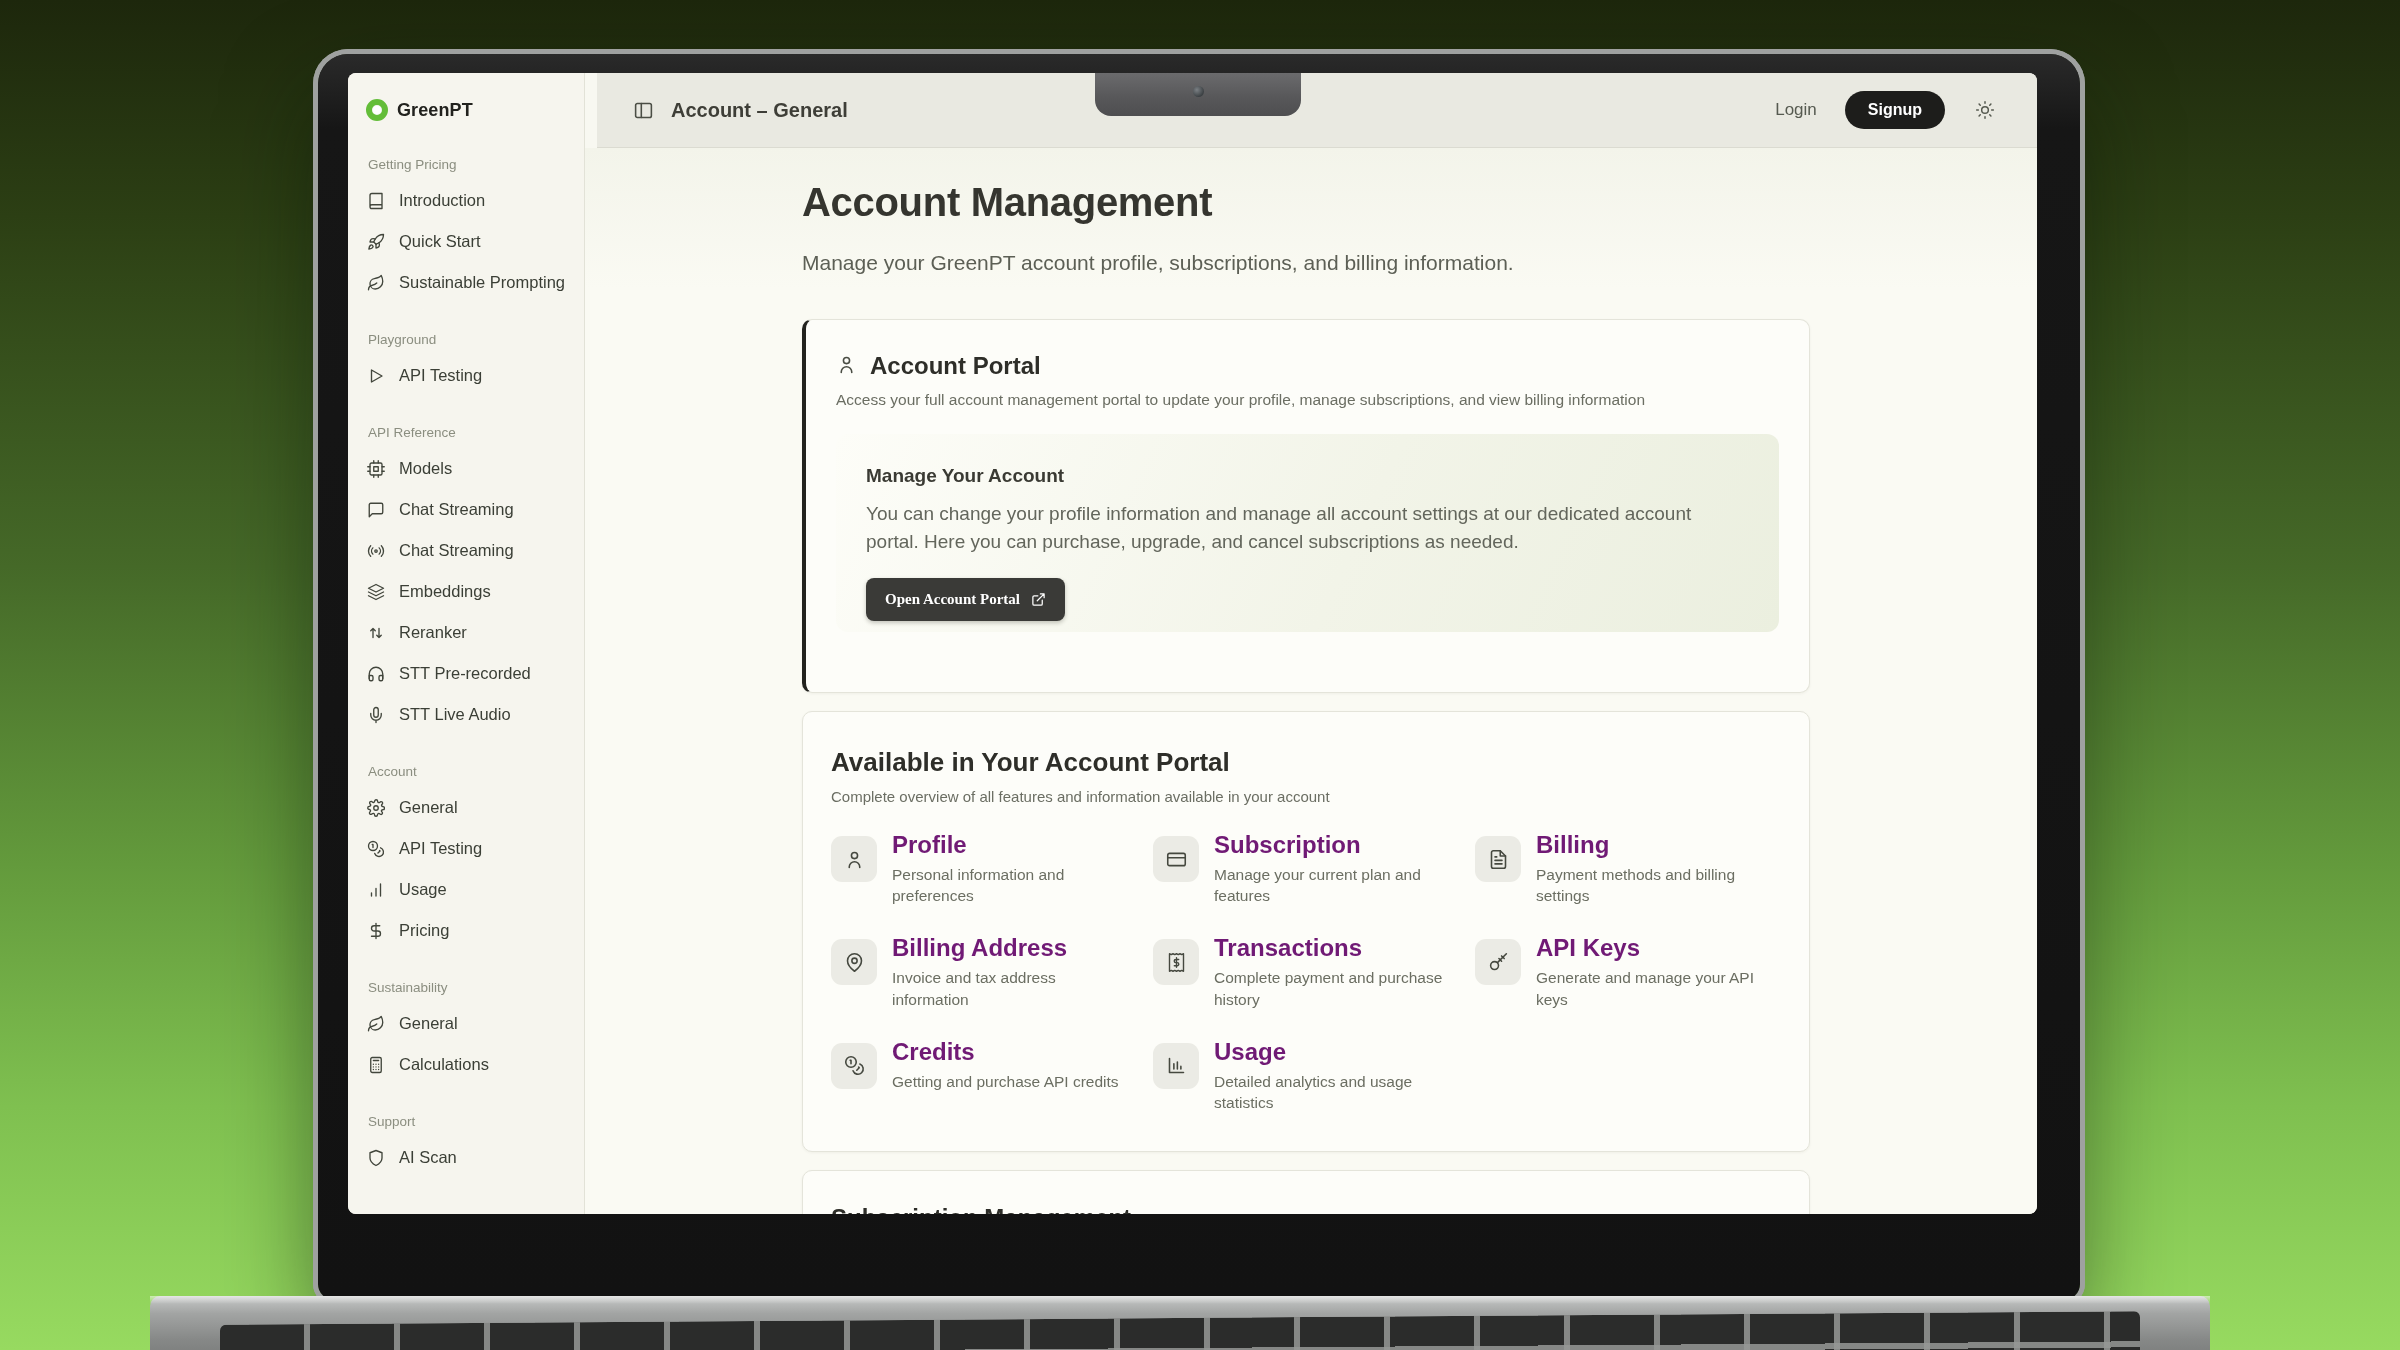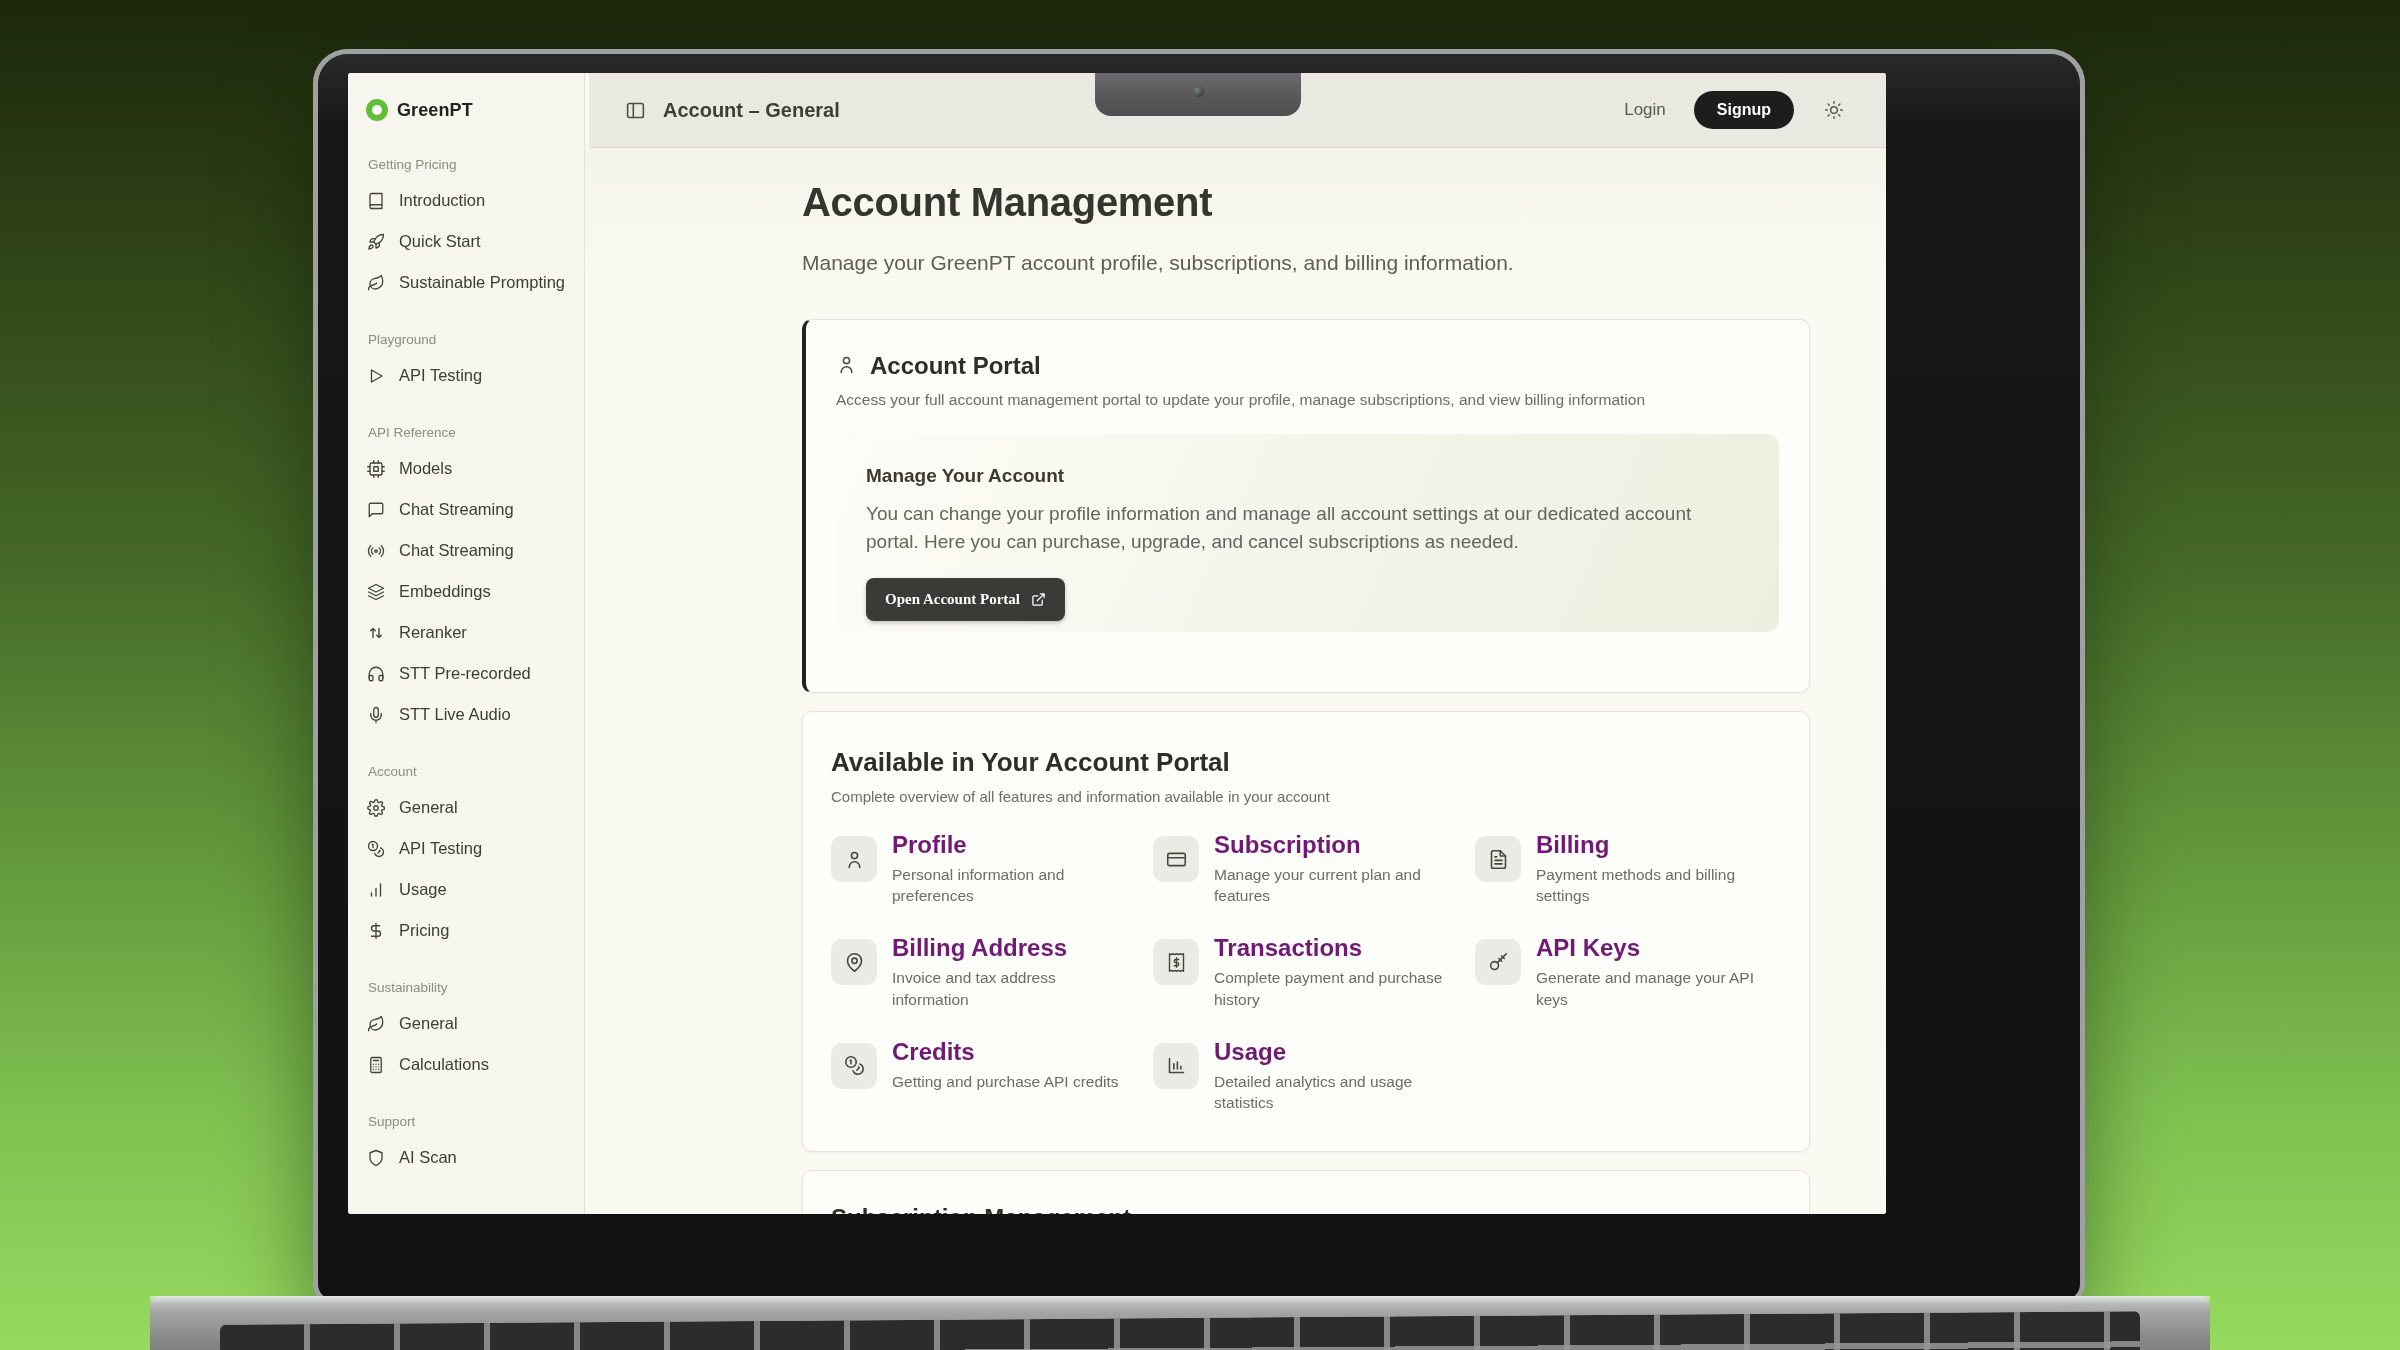--- a/index.html
+++ b/index.html
@@ -13,22 +13,22 @@
   }
 
   
   .laptop {
     position: absolute; left: 318px; top: 54px; width: 1762px; height: 1246px;
     background: linear-gradient(180deg, #2a2a2a 0%, #161616 6%, #121212 100%);
     border-radius: 30px 30px 16px 16px;
     box-shadow: 0 0 0 5px #9fa1a0, 0 0 0 5px #9da09e, 0 40px 90px rgba(10,20,5,.5);
   }
   .screen {
-    position: absolute; left: 30px; top: 19px; width: 1538px; height: 1141px;
-    background: #f8f8f1; overflow: hidden; border-radius: 3px;
+    position: absolute; left: 30px; top: 19px; width: 1689px; height: 1141px;
+    background: #f8f8f1; overflow: hidden; border-radius: 8px;
   }
   .notch {
     position: absolute; left: 777px; top: 19px; width: 206px; height: 43px;
     background: linear-gradient(180deg, #6b6b6d 0%, #58585a 55%, #4e4e50 100%);
     border-radius: 0 0 16px 16px; z-index: 40;
   }
   .camera {
     position: absolute; left: 50%; top: 13px; width: 11px; height: 11px; margin-left: -5px;
     border-radius: 50%; background: radial-gradient(circle at 35% 35%, #7b8084, #3c4144 70%);
   }
@@ -68,21 +68,21 @@
   .nav-heading { font-size: 13.5px; color: #8b8e80; margin: 0 0 8px 2px; font-weight: 500; }
   .nav-item {
     display: flex; align-items: center; gap: 14px; height: 41px;
     color: #3b3f36; cursor: pointer; border-radius: 8px;
   }
   .nav-ic { display: flex; width: 19px; justify-content: center; color: #42463c; }
   .nav-ic svg { width: 18px; height: 18px; }
   .nav-label { font-size: 16.5px; }
 
   .topbar {
-    position: absolute; left: 241px; right: 0; top: 0; height: 75px;
+    position: absolute; left: 249px; right: 0; top: 0; height: 75px;
     background: #e9e9e1; border-bottom: 1px solid #dbdbd1;
     display: flex; align-items: center; padding: 0 42px 0 36px; z-index: 5;
   }
   .tb-toggle { color: #4b4e45; display: flex; cursor: pointer; }
   .tb-toggle svg { width: 21px; height: 21px; }
   .tb-title { margin-left: 17px; font-size: 20px; font-weight: 700; color: #3e3e37; }
   .tb-spacer { flex: 1; }
   .tb-login { font-size: 17px; color: #565a50; margin-right: 28px; cursor: pointer; }
   .tb-signup {
     background: #1d1d1b; color: #ffffff; font-size: 16px; font-weight: 700;

